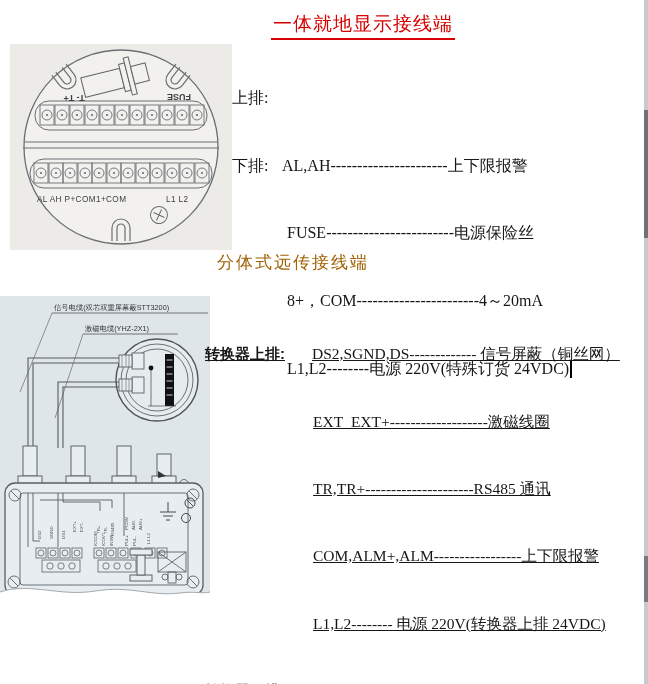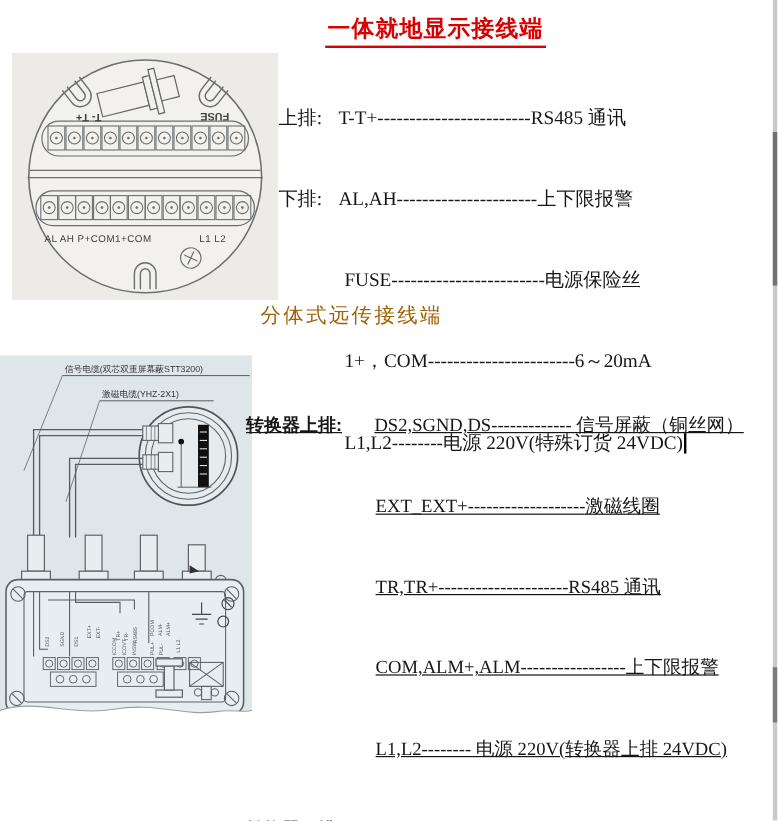--- a/index.html
+++ b/index.html
@@ -3,21 +3,21 @@
 <meta charset="utf-8">
 <style>
   html,body{margin:0;padding:0;background:#fff;}
   .page{position:relative;width:648px;height:684px;background:#ffffff;overflow:hidden;
         font-family:"Liberation Serif",serif;color:#161616;}
   
   .edge{position:absolute;right:0;top:0;width:4px;height:100%;background:#c6cacc;}
   .edge-dark1{position:absolute;right:0;top:110px;width:4px;height:128px;background:#6e7274;}
   .edge-dark2{position:absolute;right:0;top:556px;width:4px;height:46px;background:#787c7e;}
 
-  .title{position:absolute;left:271px;top:11px;font-size:19px;font-weight:bold;color:#d80000;
+  .title{position:absolute;left:271px;top:11px;font-size:19px;font-weight:normal;color:#d80000;
          border-bottom:2px solid #d80000;padding:0 2px 1px 2px;letter-spacing:1px;white-space:nowrap;}
   .subtitle{position:absolute;left:217px;top:251px;font-size:17px;letter-spacing:2px;color:#a16207;white-space:nowrap;}
 
   .diag1{position:absolute;left:10px;top:44px;}
   .diag2{position:absolute;left:0px;top:296px;}
 
   .block{position:absolute;white-space:pre;}
   .b1{left:232px;top:47px;width:414px;font-size:16px;}
   .b1 .line{height:31.6px;display:flex;align-items:center;}
   .b1 .lbl{font-weight:normal;width:50px;flex:0 0 auto;}
@@ -99,31 +99,30 @@
 
     <g transform="rotate(25 149 171)" stroke="#6a6f72" stroke-width="1" fill="none">
       <circle cx="149" cy="171" r="8.5"></circle>
       <path d="M149,165 V177 M143,171 H155"></path>
     </g>
   </svg>
 
   <div class="block b1">
     <div class="line">
       <span class="lbl">上排:</span>
-      <span>T-T+------------------------RS485 通讯</span>
     </div>
     <div class="line">
       <span class="lbl">下排:</span>
       <span>AL,AH----------------------上下限报警</span>
     </div>
     <div class="line ind">
       <span>FUSE------------------------电源保险丝</span>
     </div>
     <div class="line ind">
-      <span>1+，COM-----------------------6～20mA</span>
+      <span>8+，COM-----------------------4～20mA</span>
     </div>
     <div class="line ind">
       <span>L1,L2--------电源 220V(特殊订货 24VDC)</span><span class="caret"></span>
     </div>
   </div>
 
   <div class="subtitle">分体式远传接线端</div>
 
   <svg class="diag2" width="210" height="336" viewBox="0 0 210 336">
     <defs>

